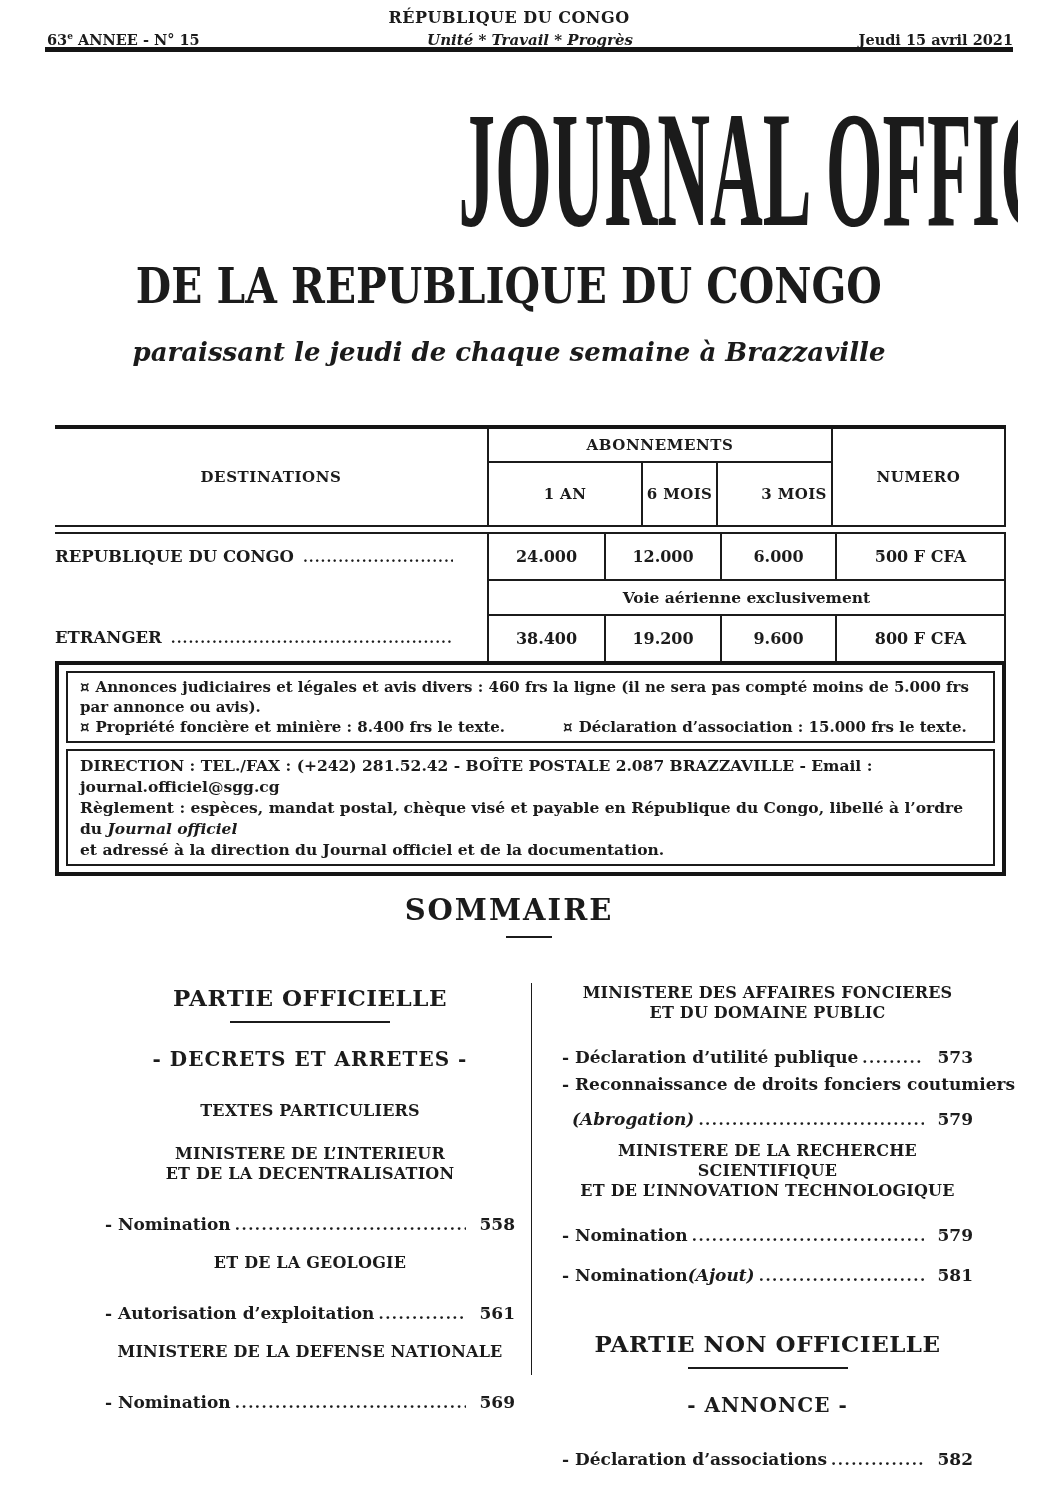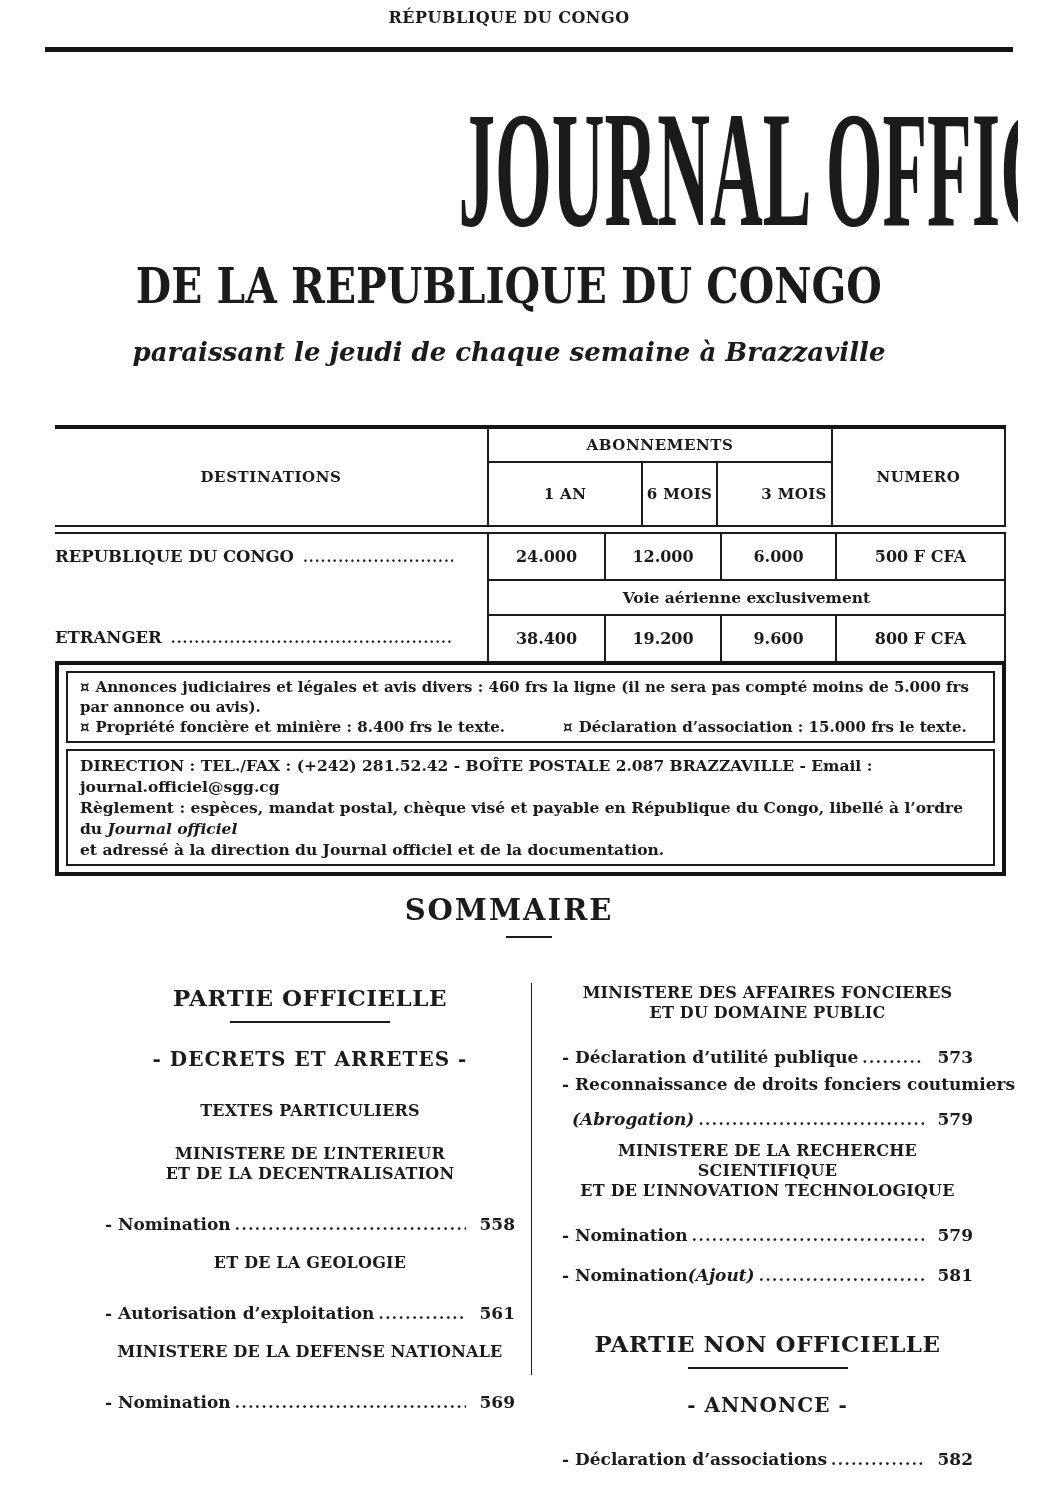--- a/index.html
+++ b/index.html
@@ -137,20 +137,25 @@
   .toc-left .toc-section { margin-bottom: 18px; }
   .toc-left .toc-ministry { margin: 12px 0 11px; }
   .toc-left .toc-entry { margin: 5px 0; }
 </style>
 </head>
 <body>
 
 <div class="page">
 
   <div class="hdr-country">RÉPUBLIQUE DU CONGO</div>
+  <div class="hdr-row">
+    <div class="hdr-edition"><span>63</span><sup>e</sup><span> ANNEE - N° 15</span></div>
+    <div class="hdr-motto">Unité * Travail * Progrès</div>
+    <div class="hdr-date">Jeudi 15  avril 2021</div>
+  </div>
   <div class="hdr-rule"></div>
 
   <div class="mh-title-wrap">
     <span class="mh-title">JOURNAL OFFICIEL</span>
   </div>
   <div class="mh-sub-wrap">
     <span class="mh-subtitle">DE LA REPUBLIQUE DU CONGO</span>
   </div>
   <div class="mh-tagline">paraissant le jeudi de chaque semaine à Brazzaville</div>
 

